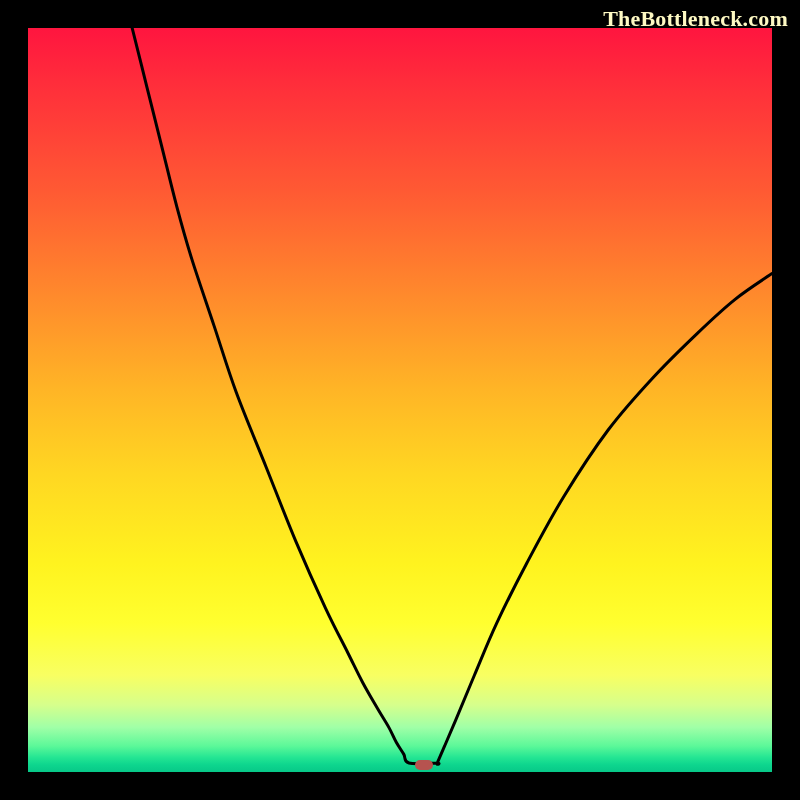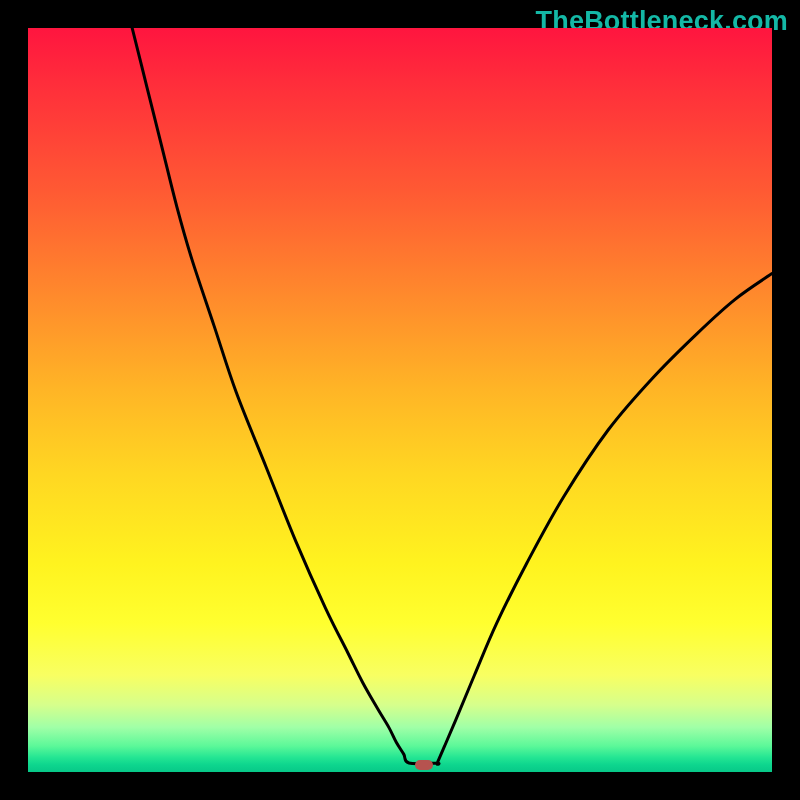--- a/index.html
+++ b/index.html
@@ -15,24 +15,24 @@
     left: 0;
     top: 0;
     width: 800px;
     height: 800px;
     background: #000;
   }
   .watermark {
     position: absolute;
     top: 6px;
     right: 12px;
-    font-family: Liberation Sans, sans-serif;
-    font-size: 27px;
+    font-family: Liberation Serif, serif;
+    font-size: 22px;
     font-weight: 600;
-    color: #14b8a6;
+    color: #fef9c3;
     letter-spacing: 0.2px;
   }
   .plot {
     position: absolute;
     left: 28px;
     top: 28px;
     width: 744px;
     height: 744px;
   }
   .gradient {

